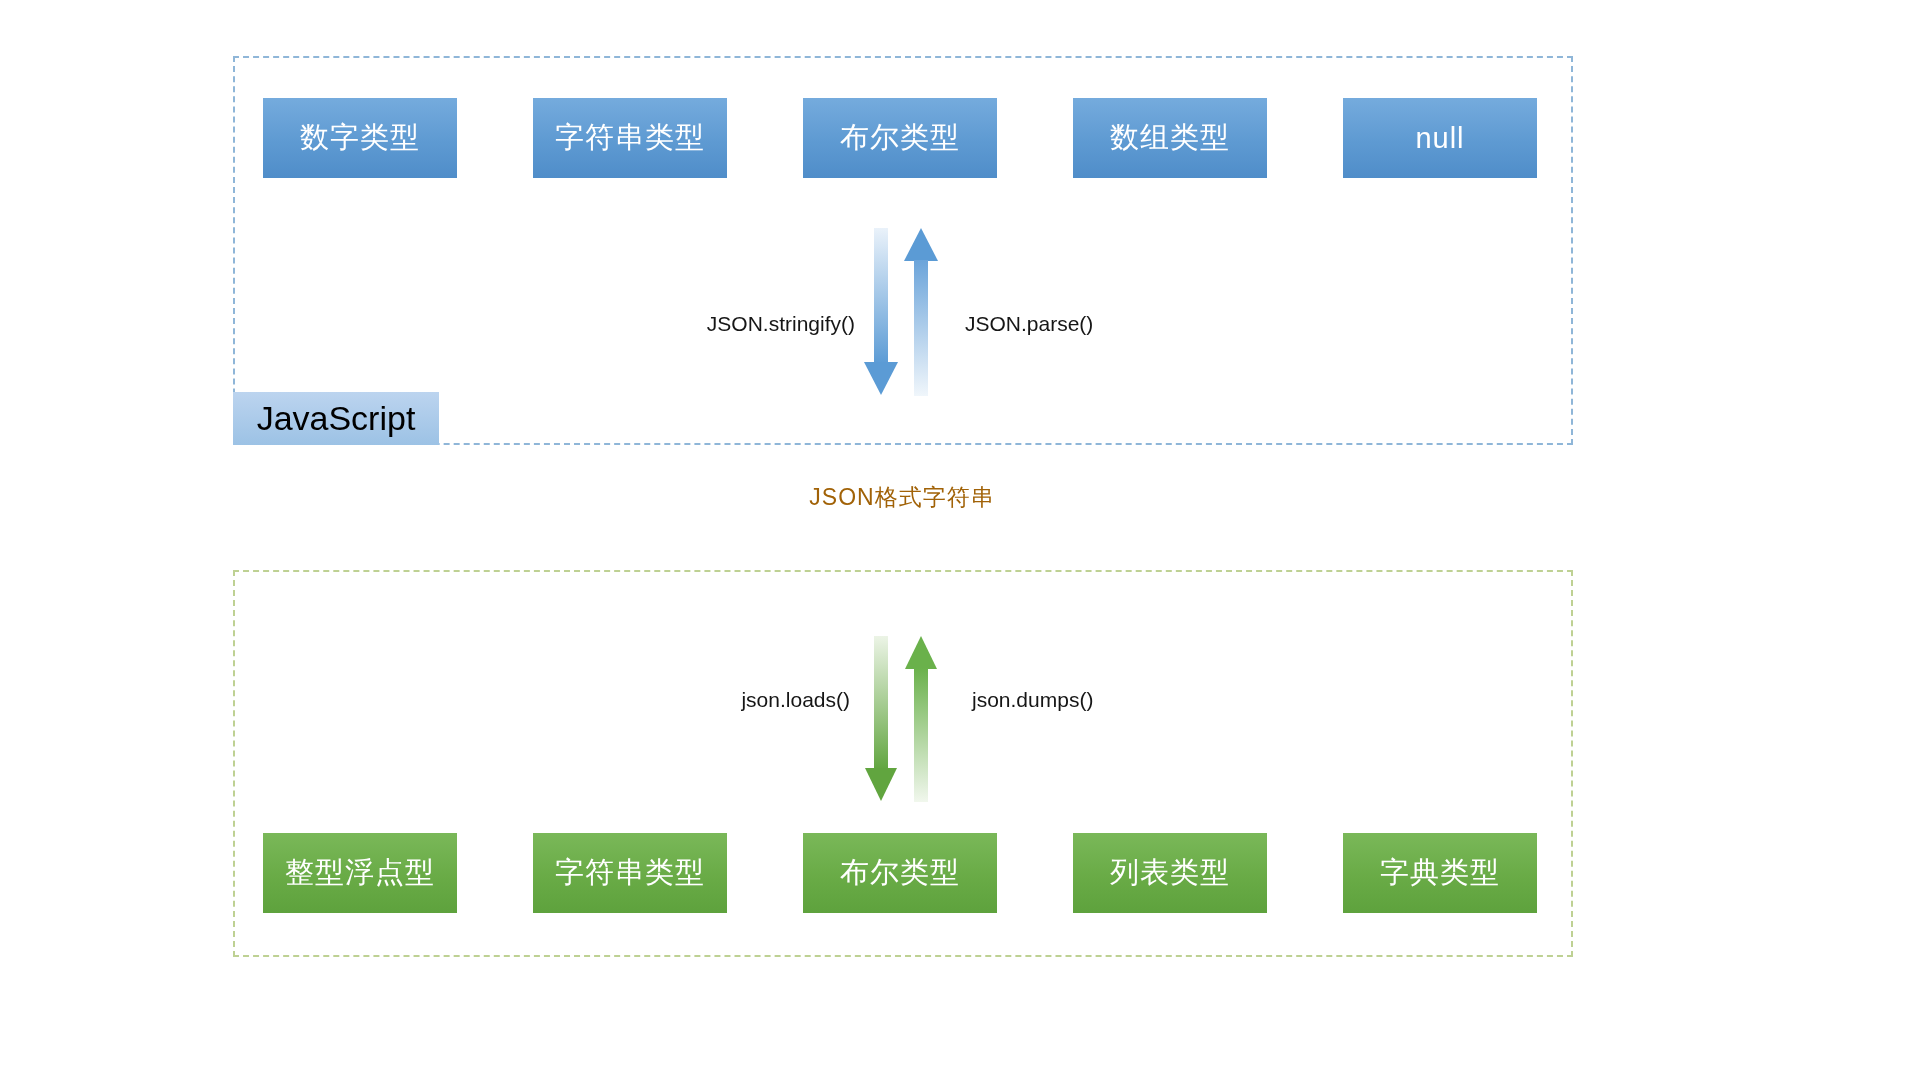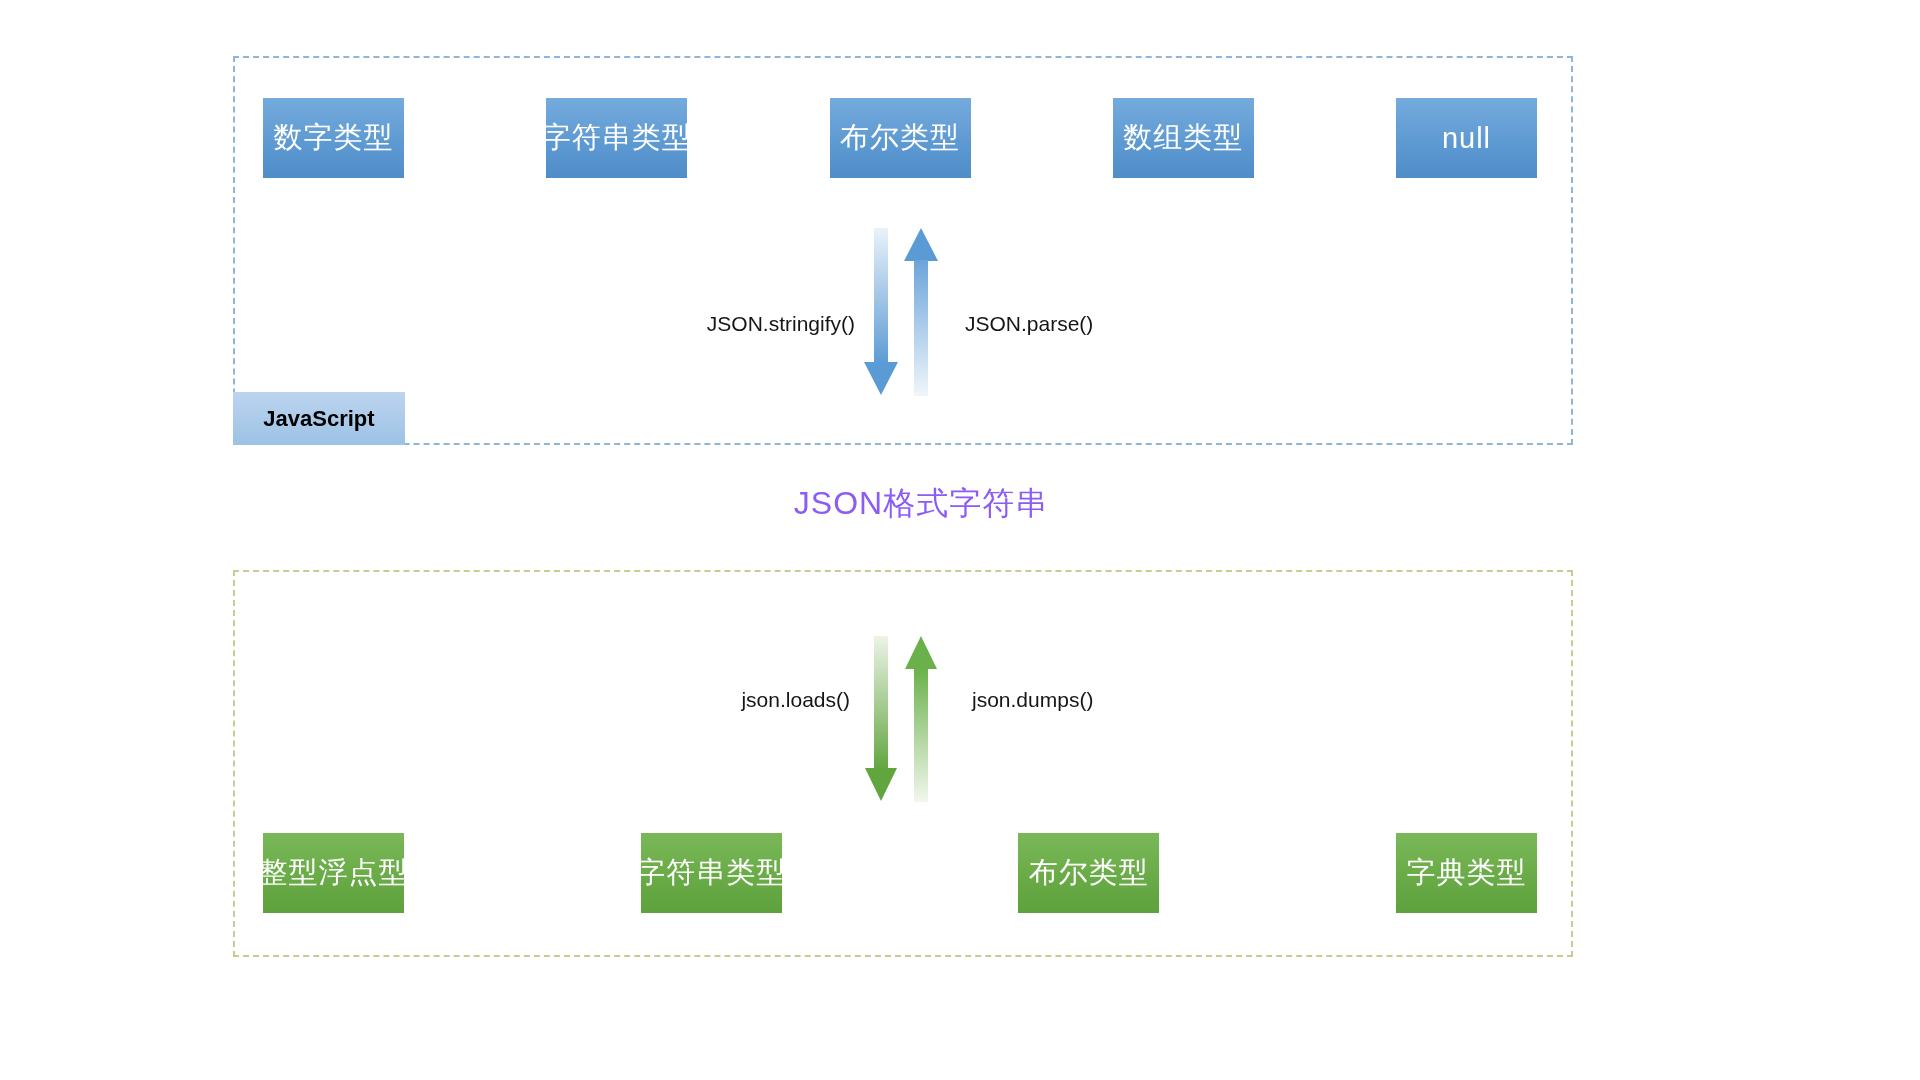--- a/index.html
+++ b/index.html
@@ -34,49 +34,48 @@
   .type-row {
     position: absolute;
     left: 28px;
     right: 34px;
     display: flex;
     justify-content: space-between;
   }
   .row-js { top: 40px; }
   .row-py { top: 261px; }
   .tbox {
-    width: 141px;
+    width: 194px;
     height: 80px;
     display: flex;
     align-items: center;
     justify-content: center;
     color: #ffffff;
     font-size: 29px;
     letter-spacing: 1px;
     white-space: nowrap;
   }
   .tbox-blue {
     background: linear-gradient(180deg, #75abdd 0%, #5e9ad2 55%, #4f8dc9 100%);
   }
   .tbox-green {
     background: linear-gradient(180deg, #7ab859 0%, #69ab46 55%, #5ea23d 100%);
     text-align: right;
   }
 
   
   .tag {
     position: absolute;
-    width: 172px;
+    width: 206px;
     height: 53px;
     display: flex;
     align-items: center;
     justify-content: center;
     color: #000000;
-    font-size: 22px;
-    font-weight: bold;
+    font-size: 34px;
   }
   .tag-js {
     left: -2px;
     bottom: -2px;
     background: linear-gradient(180deg, #bcd4ef 0%, #9cc2e5 100%);
   }
   .tag-py {
     left: -2px;
     top: -2px;
     background: linear-gradient(180deg, #bcdba6 0%, #a2cc86 100%);
@@ -100,26 +99,26 @@
   }
   .method-left { text-align: right; width: 330px; }
   .m-js-left  { top: 254px; left: 290px; }
   .m-js-right { top: 254px; left: 730px; text-align: center; }
   .m-py-left  { top: 116px; left: 285px; }
   .m-py-right { top: 116px; left: 737px; }
 
   
   .mid-label {
     position: absolute;
-    left: 251px;
+    left: 232px;
     width: 1340px;
     top: 482px;
     text-align: center;
-    font-size: 32px;
-    color: #8b5cf6;
+    font-size: 23px;
+    color: #a16207;
     letter-spacing: 1px;
   }
 </style>
 </head>
 <body>
 
 <div class="canvas">
 
   <div class="section section-js">
 
@@ -190,17 +189,18 @@
         <rect x="13" y="32" width="14" height="134" fill="url(#ggu)"></rect>
       </svg>
     </div>
 
     <div class="method m-py-right">json.dumps()</div>
 
     <div class="type-row row-py">
       <div class="tbox tbox-green">整型浮点型</div>
       <div class="tbox tbox-green">字符串类型</div>
       <div class="tbox tbox-green">布尔类型</div>
+      <div class="tbox tbox-green">列表类型</div>
       <div class="tbox tbox-green">字典类型</div>
     </div>
   </div>
 
 </div>
 
 </body></html>

